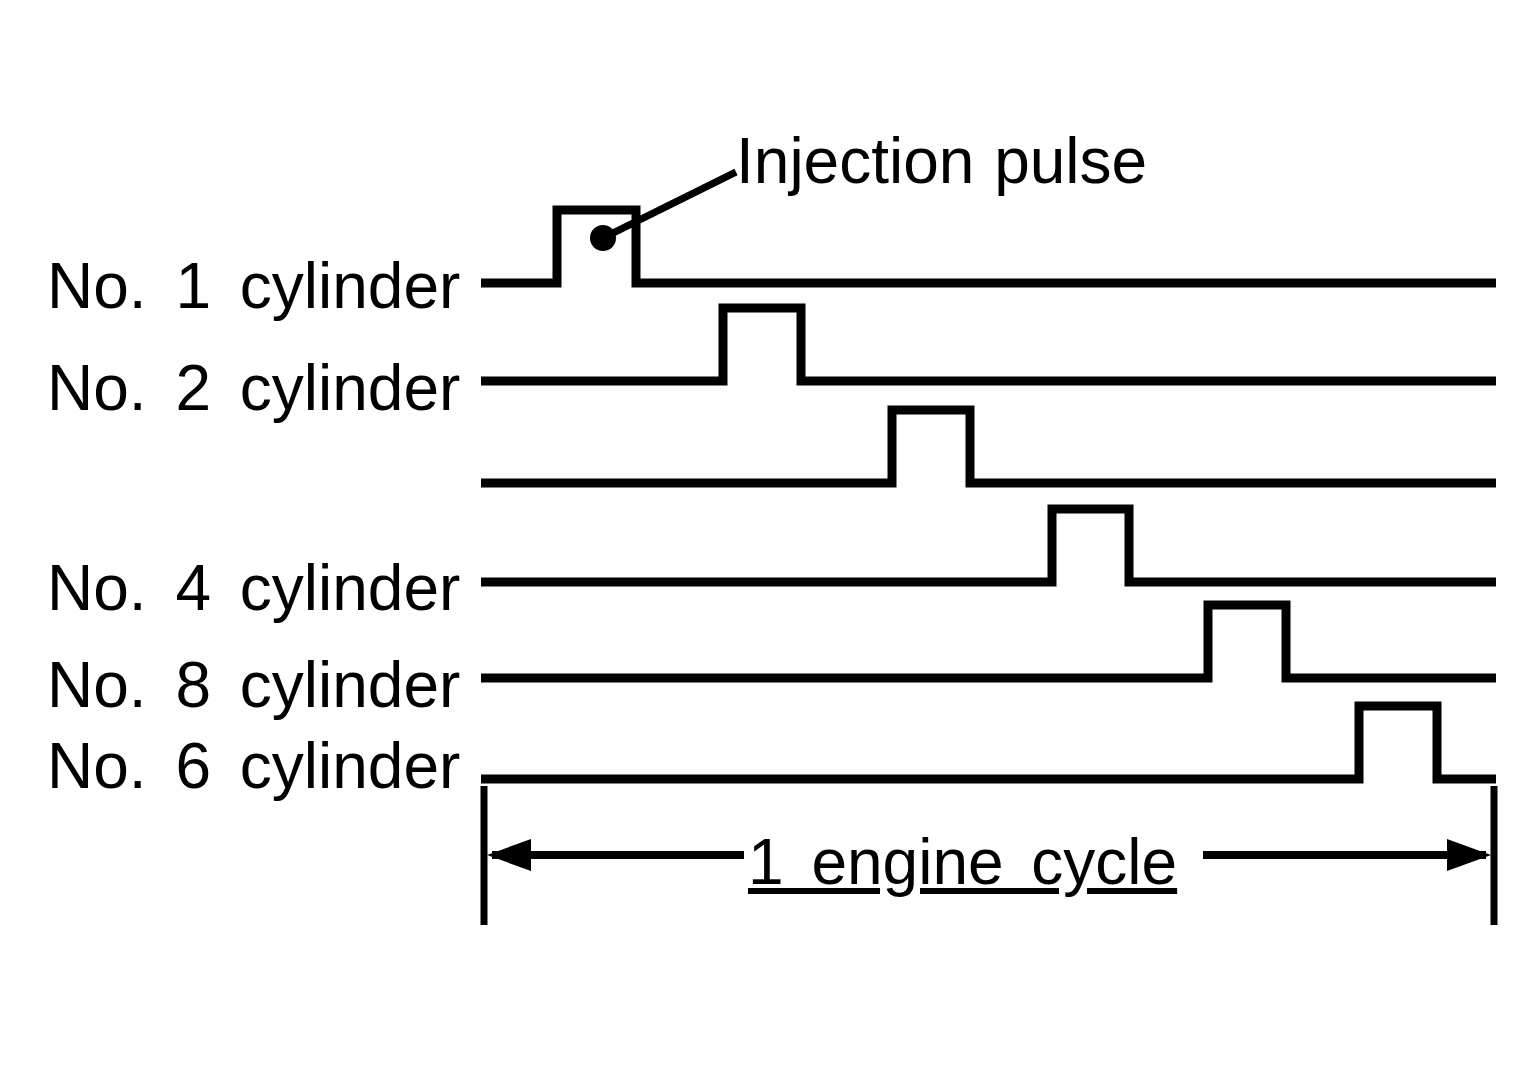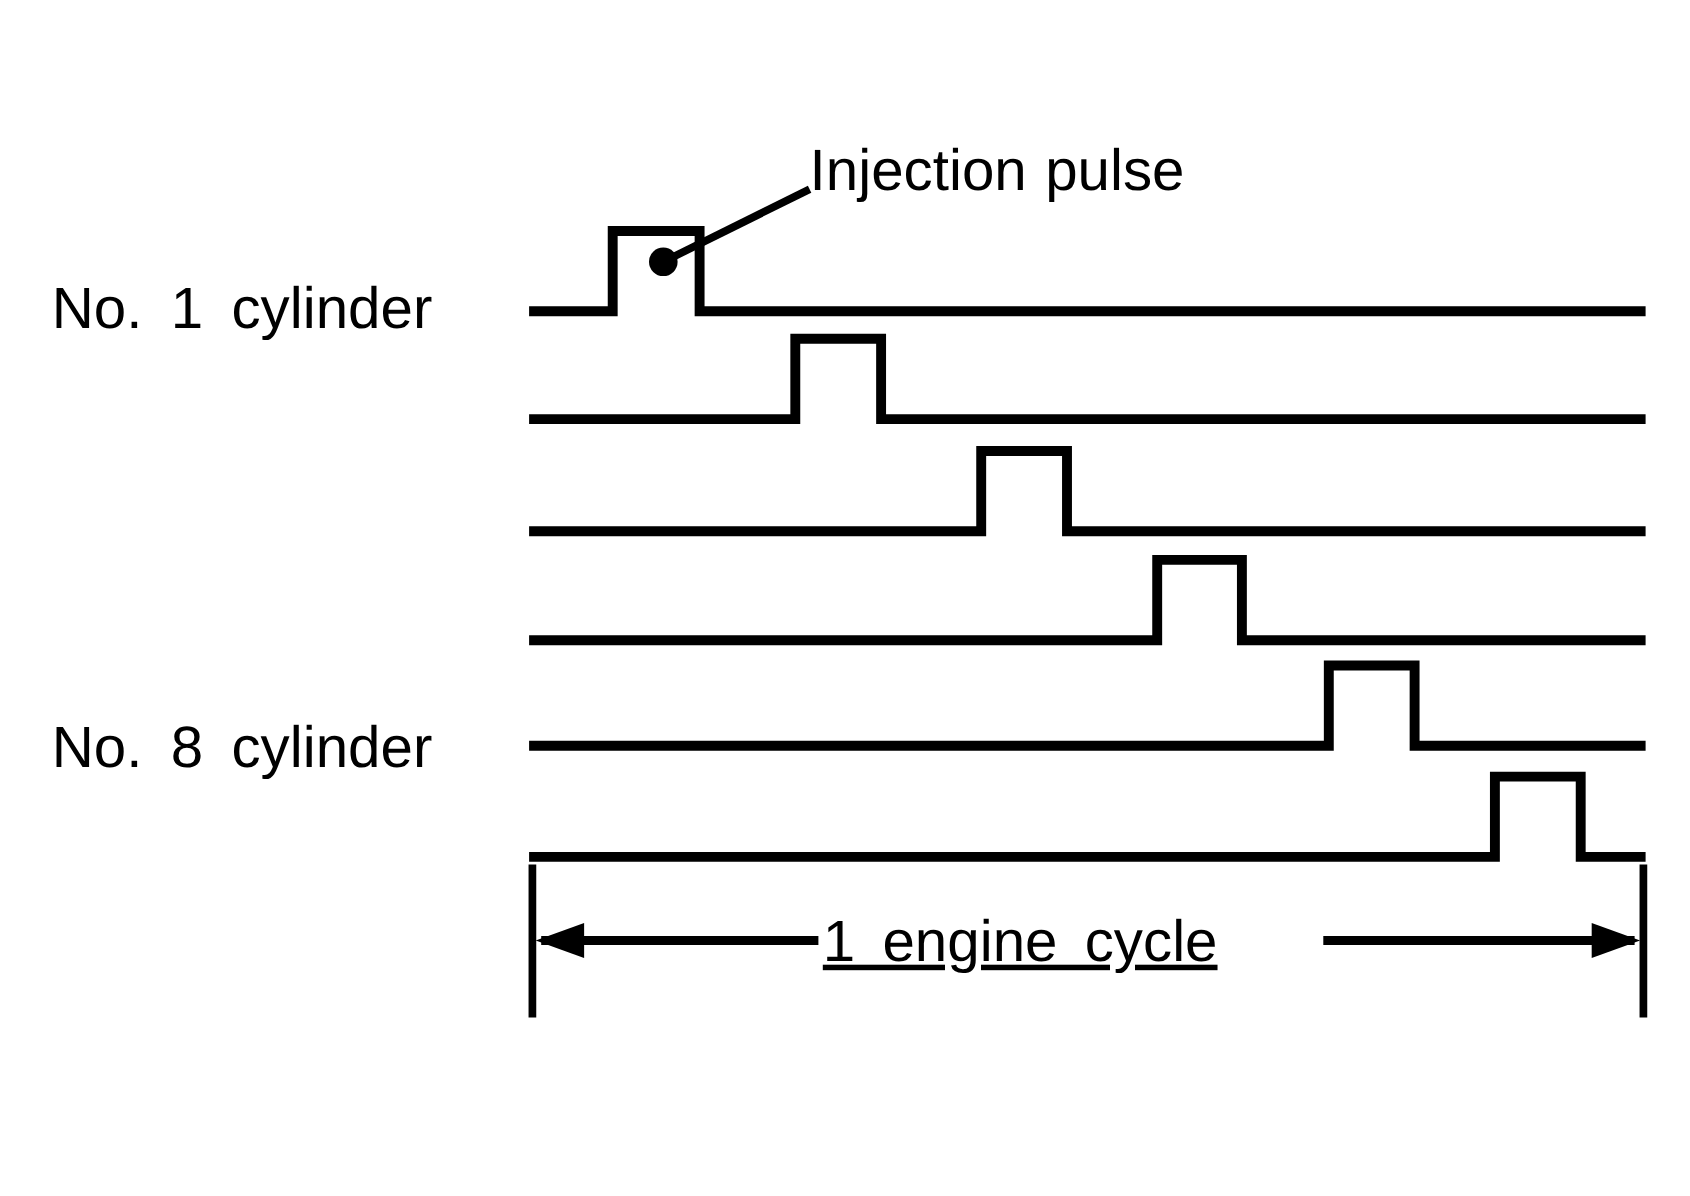--- a/index.html
+++ b/index.html
@@ -15,21 +15,21 @@
   .canvas svg {
     position: absolute;
     left: 0; top: 0;
     width: 1536px; height: 1087px;
     display: block;
   }
   .label {
     position: absolute;
     line-height: 1;
     white-space: nowrap;
-    font-size: 53px;
+    font-size: 64px;
     color: var(--ink, #000000);
   }
   .cyl-label   { word-spacing: 11px; text-align: center; }
   .annot-label { word-spacing: 2px; }
   .dim-label   { word-spacing: 10px; text-decoration: underline; }
   .wave {
     fill: none;
     stroke: var(--ink, #000000);
     stroke-width: 9;
     stroke-linejoin: miter;
@@ -63,19 +63,22 @@
         <line x1="484" y1="786" x2="484" y2="925" class="boundary"></line>
         <line x1="1494" y1="786" x2="1494" y2="925" class="boundary"></line>
         <line x1="492" y1="855" x2="744" y2="855" class="shaft"></line>
         <line x1="1203" y1="855" x2="1486" y2="855" class="shaft"></line>
         <polygon points="487,855 531,839 531,871" class="head"></polygon>
         <polygon points="1491,855 1447,839 1447,871" class="head"></polygon>
       </g>
   </svg>
 
   <div class="label cyl-label" style="left: 47px; top: 254px;">No. 1 cylinder</div>
+  <div class="label cyl-label" style="left: 47px; top: 356px;">No. 2 cylinder</div>
+  <div class="label cyl-label" style="left: 47px; top: 556px;">No. 4 cylinder</div>
   <div class="label cyl-label" style="left: 47px; top: 653px;">No. 8 cylinder</div>
+  <div class="label cyl-label" style="left: 47px; top: 734px;">No. 6 cylinder</div>
 
   <div class="label annot-label" style="left: 736px; top: 129px;">Injection pulse</div>
 
   <div class="label dim-label" style="left: 748px; top: 830px;">1 engine cycle</div>
 
 </div>
 
 </body></html>

